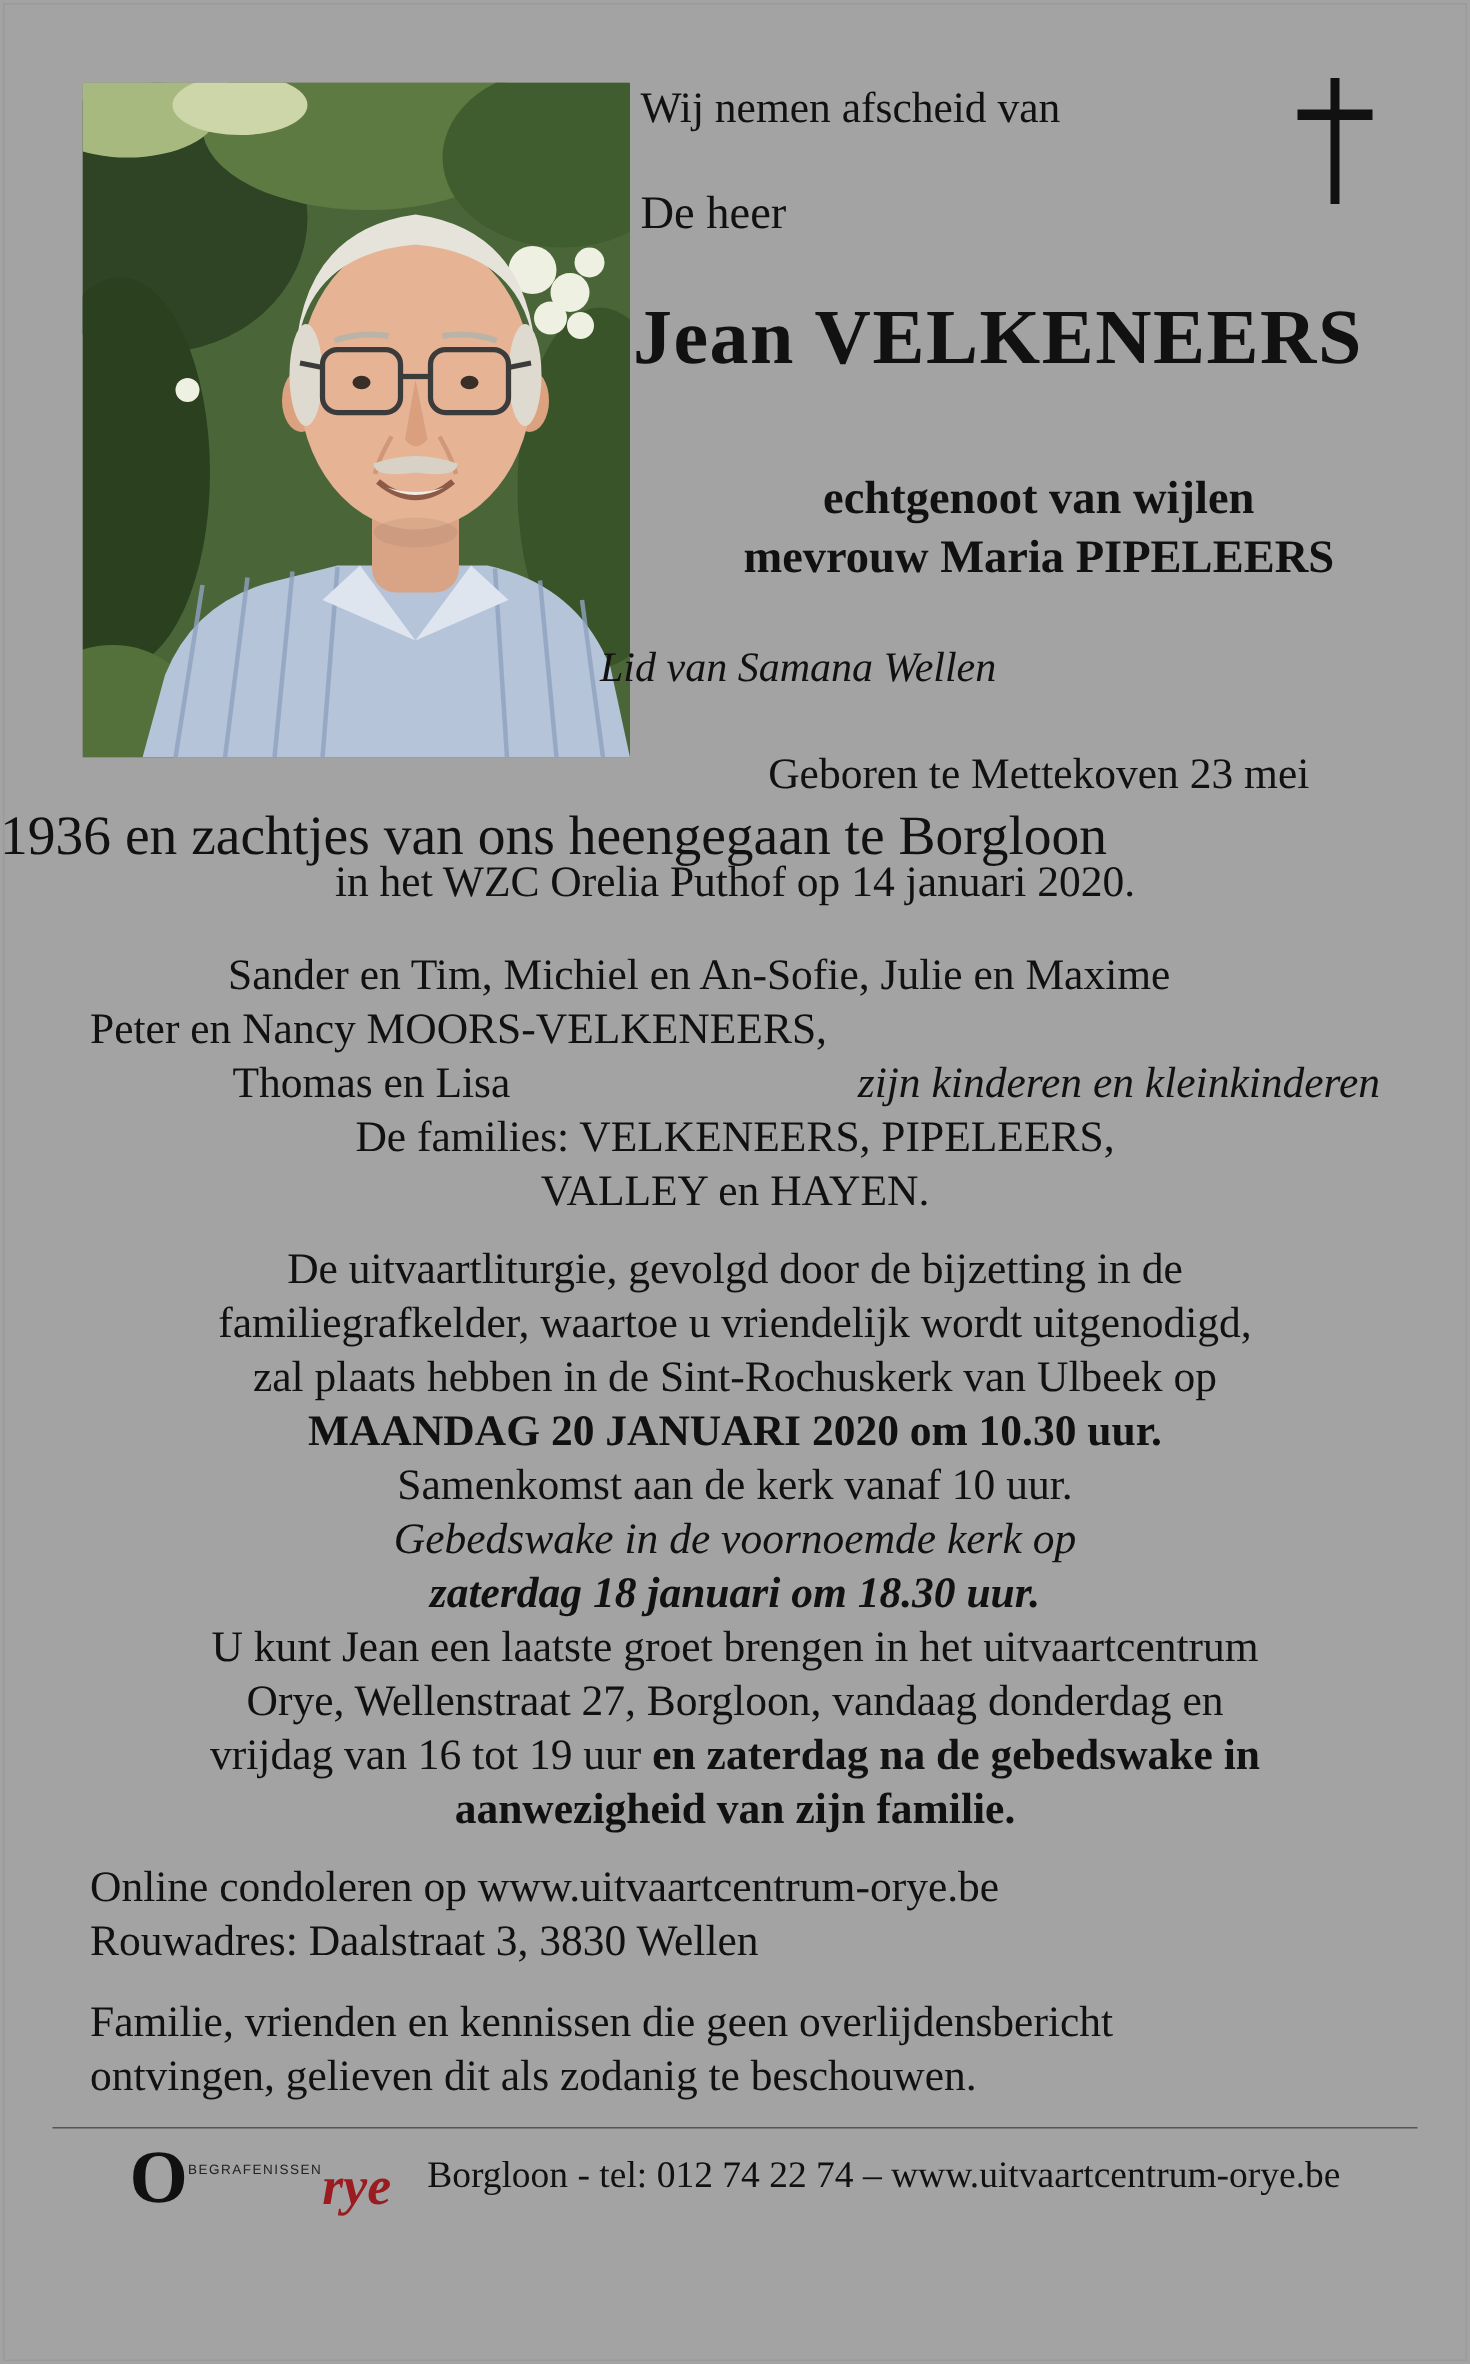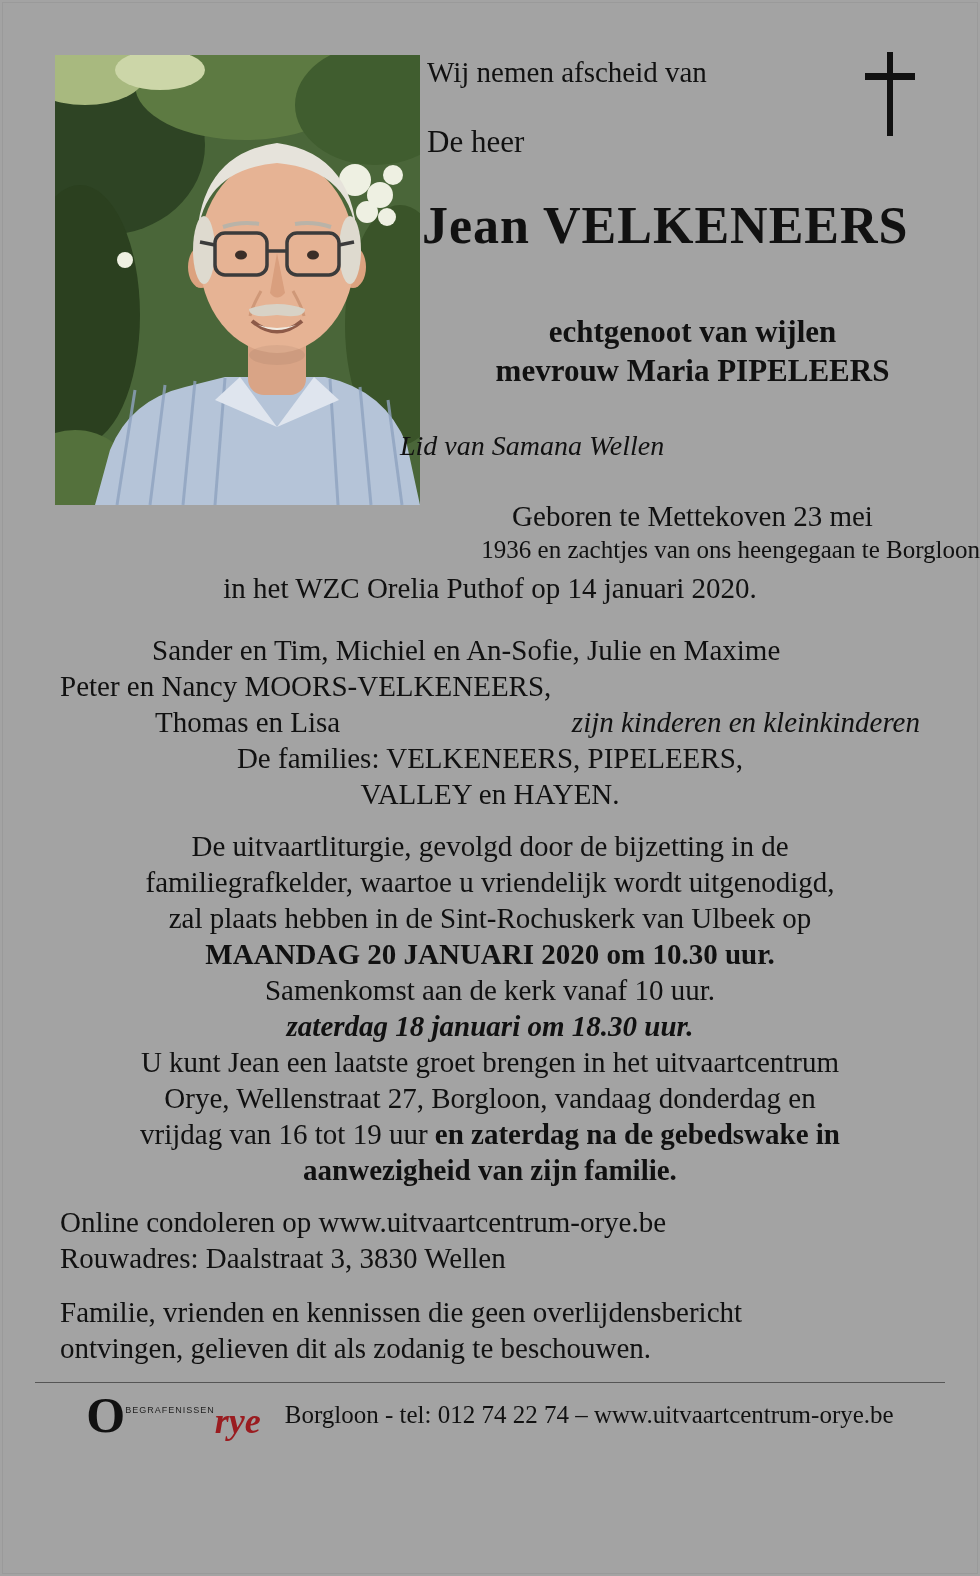--- a/index.html
+++ b/index.html
@@ -28,21 +28,21 @@
   .cross { position:absolute; right:62px; top:52px; }
   .intro  { position:absolute; left:427px; top:56px;  font-size:29px; }
   .deheer { position:absolute; left:427px; top:124px; font-size:31px; }
   .name   { position:absolute; left:422px; top:196px; width:545px;
             font-size:52px; font-weight:700; letter-spacing:1px; }
   .spouse { position:absolute; left:420px; top:312px; width:545px;
             text-align:center; font-size:31px; font-weight:700; line-height:39px; }
   .membership { position:absolute; left:400px; top:430px; width:545px;
             font-size:28px; font-style:italic; }
   .born1 { position:absolute; left:420px; top:500px; width:545px; text-align:center; font-size:29px; }
-  .born2 { position:absolute; left:0; top:536px; width:980px; text-align:right; font-size:25px; }
+  .born2 { position:absolute; left:0; top:536px; width:980px; text-align:left; font-size:37px; }
   .born3 { position:absolute; left:0; top:572px; width:980px; text-align:center; font-size:29px; }
   
   .block { font-size:29px; line-height:36px; }
   .family { margin:20px 60px 0 60px; }
   .indent1 { padding-left:92px; }
   .row-split { display:flex; justify-content:space-between;text-align:center; }
   .row-split .left { padding-left:95px; }
   .center { text-align:center; }
   .b { font-weight:700; }
   .i { font-style:italic; }
@@ -168,20 +168,21 @@
     <div class="center">De families: VELKENEERS, PIPELEERS,</div>
     <div class="center">VALLEY en HAYEN.</div>
   </div>
 
   <div class="ceremony block">
     <div>De uitvaartliturgie, gevolgd door de bijzetting in de</div>
     <div>familiegrafkelder, waartoe u vriendelijk wordt uitgenodigd,</div>
     <div>zal plaats hebben in de Sint-Rochuskerk van Ulbeek op</div>
     <div class="b">MAANDAG 20 JANUARI 2020 om 10.30 uur.</div>
     <div>Samenkomst aan de kerk vanaf 10 uur.</div>
+    <div class="i">Gebedswake in de voornoemde kerk op</div>
     <div class="b i">zaterdag 18 januari om 18.30 uur.</div>
     <div>U kunt Jean een laatste groet brengen in het uitvaartcentrum</div>
     <div>Orye, Wellenstraat 27, Borgloon, vandaag donderdag en</div>
     <div><span>vrijdag van 16 tot 19 uur </span><span class="b">en zaterdag na de gebedswake in</span></div>
     <div class="b">aanwezigheid van zijn familie.</div>
   </div>
 
   <div class="condolence block">
     <div>Online condoleren op www.uitvaartcentrum-orye.be</div>
     <div>Rouwadres:  Daalstraat 3, 3830 Wellen</div>

